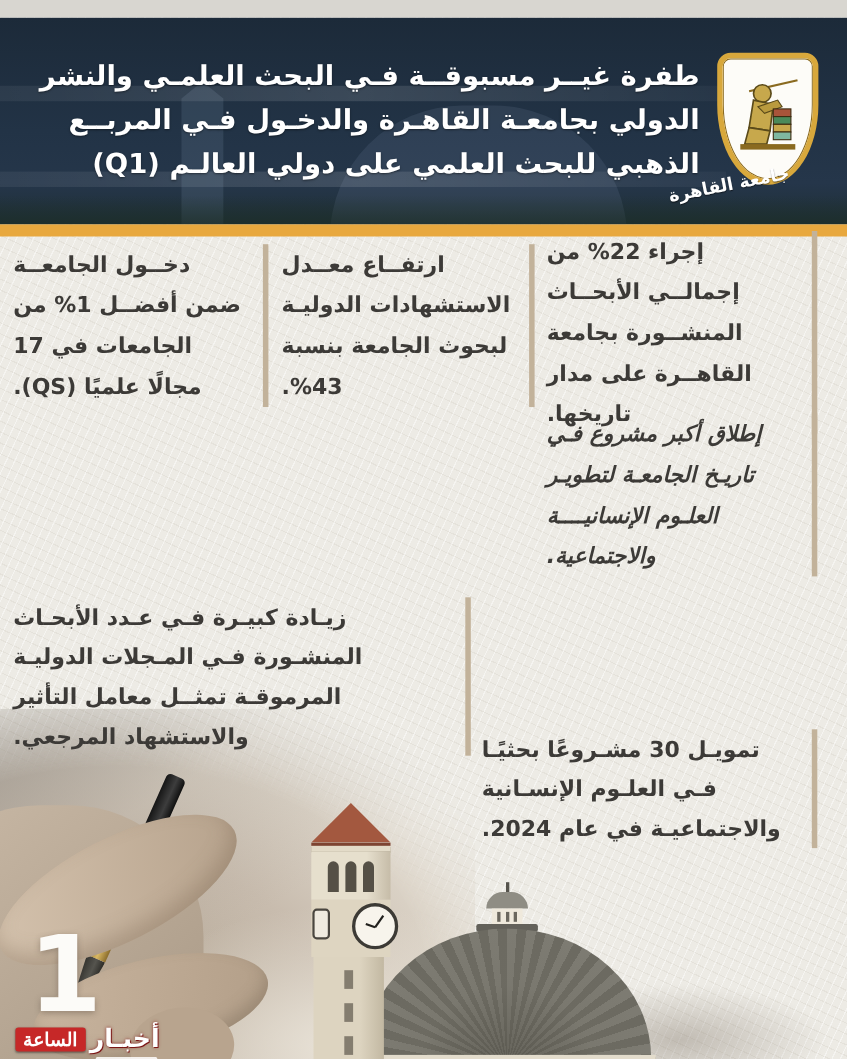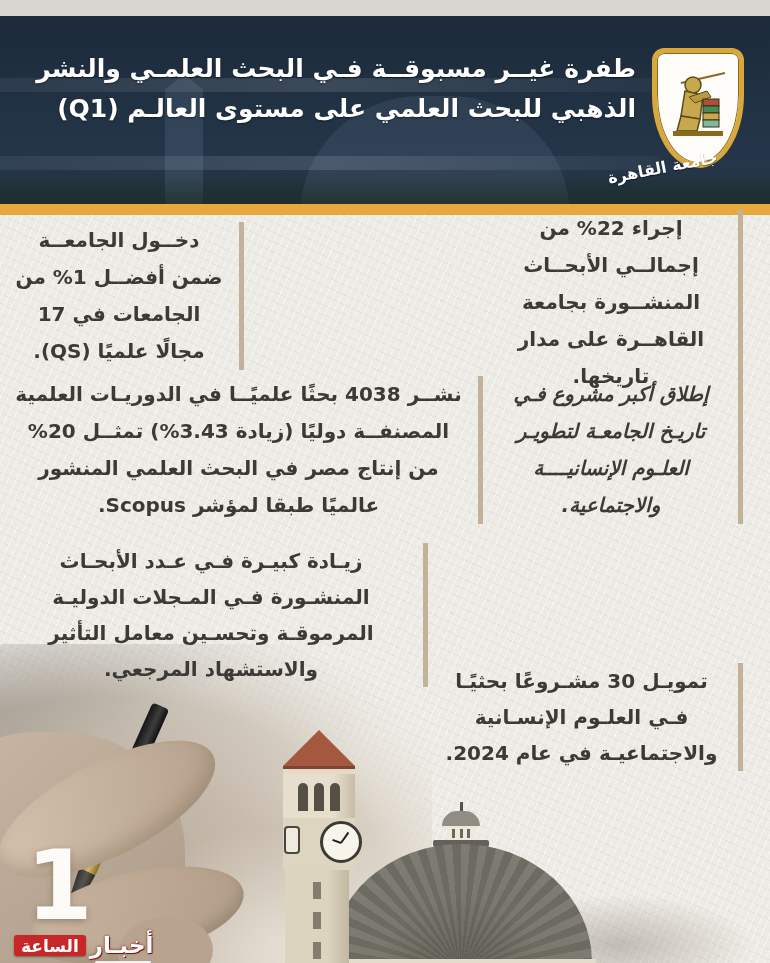--- a/index.html
+++ b/index.html
@@ -56,21 +56,21 @@
   .logo-script {
     position:absolute; right:30px; top:112px; color:#ffffff;
     font-size:16px; font-weight:bold; transform:rotate(-11deg);
     direction:rtl; white-space:nowrap; text-shadow:0 1px 1px rgba(0,0,0,0.5);
     font-family:"DejaVu Sans", sans-serif;
   }
   
   .gold-bar { position:absolute; left:0; top:188px; width:770px; height:11px; background:#e8a83e; }
   
   .stat {
-    position:absolute; z-index:6; direction:rtl; text-align:center;
+    position:absolute; z-index:6; direction:rtl; text-align:left;
     border-right:5px solid #c2b29a; padding-right:13px; box-sizing:border-box;
     font-weight:bold; font-size:20px; line-height:37px; color:#3c3a37;
   }
   .s1 { left:497px; top:194px; width:246px; }
   .s2 { left:256px; top:206px; width:230px; }
   .s3 { left:12px;  top:206px; width:232px; }
   .s4 { left:497px; top:360px; width:246px;font-style:italic; }
   .s5 { left:12px;  top:360px; width:471px; }
   .s6 { left:12px;  top:527px; width:416px; line-height:36px; }
   .s7 { left:438px; top:523px; width:305px; line-height:36px; }
@@ -171,41 +171,42 @@
     font-size:96px; font-weight:bold; line-height:1; text-shadow:0 2px 6px rgba(60,50,40,0.35);
   }
   .footer-logo { position:absolute; left:14px; top:916px; z-index:7; direction:rtl; text-align:right; }
   .fl-row { display:flex; flex-direction:row; align-items:center; gap:4px; }
   .fl-word1 {
     color:#ffffff; font-size:23px; font-weight:bold;
     text-shadow:1px 1px 0 #7a1515, 0 0 3px rgba(130,20,20,0.9);
   }
   .fl-word2 {
     background:#c62828; color:#ffffff; font-size:17px; font-weight:bold;
-    padding:1px 7px 0; border-radius:3px; box-shadow:0 1px 2px rgba(0,0,0,0.4);
+    padding:1px 7px 0; border-radius:3px; box-shadow:0 1px 2px rgba(0,0,0,0.4);font-family:Liberation Serif, serif;
   }
   .fl-tagline { width:56px; height:3px; margin-top:3px; margin-right:2px; background:rgba(255,255,255,0.85); border-radius:2px; }
   
   .scribe { width:62px; height:78px; }
 </style>
 </head>
 <body>
 
 <div class="page">
 
   <div class="header">
     <div class="h-tower"></div>
     <div class="h-dome"></div>
     <div class="h-streak1"></div>
     <div class="h-streak2"></div>
     <div class="h-ground"></div>
 
     <div class="header-title">
       <div>طفرة غيــر مسبوقــة فـي البحث العلمـي والنشر</div>
-      <div>الذهبي للبحث العلمي على مستوى العالـم (Q1)</div>
+      <div>الدولي بجامعـة القاهـرة والدخـول فـي المربــع</div>
+      <div>الذهبي للبحث العلمي على دولي العالـم (Q1)</div>
     </div>
 
     <div class="uni-logo">
       <div class="pen-line"></div>
       <div class="shield">
         <svg class="scribe" viewBox="0 0 62 78">
           <line x1="14" y1="14" x2="58" y2="4" stroke="#8a6a20" stroke-width="2"></line>
           <circle cx="26" cy="16" r="8" fill="#c7a84c" stroke="#5a4a1a" stroke-width="1.5"></circle>
           <path d="M18,22 L36,26 L33,50 L14,47 Z" fill="#c7a84c" stroke="#5a4a1a" stroke-width="1.5"></path>
           <path d="M22,28 L40,22 L44,28 L28,34 Z" fill="#b99a3e" stroke="#5a4a1a" stroke-width="1"></path>
@@ -217,24 +218,24 @@
           <rect x="6" y="62" width="50" height="5" fill="#8a6a20"></rect>
         </svg>
       </div>
       <div class="logo-script">جامعة القاهرة</div>
     </div>
   </div>
 
   <div class="gold-bar"></div>
 
   <div class="stat s1">إجراء 22% من إجمالــي الأبحــاث المنشــورة بجامعة القاهــرة على مدار تاريخها.</div>
+  <div class="stat s2">ارتفــاع معــدل الاستشهادات الدوليـة لبحوث الجامعة بنسبة 43%.</div>
   <div class="stat s3">دخــول الجامعــة ضمن أفضــل 1% من الجامعات في 17 مجالًا علميًا (QS).</div>
   <div class="stat s4">إطلاق أكبر مشروع فـي تاريـخ الجامعـة لتطويـر العلـوم الإنسانيــــة والاجتماعية.</div>
-  <div class="stat s5">نشــر 4038 بحثًا علميًــا في الدوريـات العلمية المصنفــة دوليًا (زيادة 3.43%) تمثــل 20% من إنتاج مصر في البحث العلمي المنشور عالميًا طبقا لمؤشر Scopus.</div>
-  <div class="stat s6">زيـادة كبيـرة فـي عـدد الأبحـاث المنشـورة فـي المـجلات الدوليـة المرموقـة وتحسـين معامل التأثير والاستشهاد المرجعي.</div>
+  <div class="stat s6">زيـادة كبيـرة فـي عـدد الأبحـاث المنشـورة فـي المـجلات الدوليـة المرموقـة تمثــل معامل التأثير والاستشهاد المرجعي.</div>
   <div class="stat s8">تمويـل 30 مشـروعًا بحثيًـا فـي العلـوم الإنسـانية والاجتماعيـة في عام 2024.</div>
 
   <div class="photo">
     <div class="photo-vignette"></div>
     <div class="palm"></div>
     <div class="pen">
       <div class="pen-body"></div>
       <div class="pen-band"></div>
       <div class="pen-grip"></div>
       <div class="pen-tip"></div>

